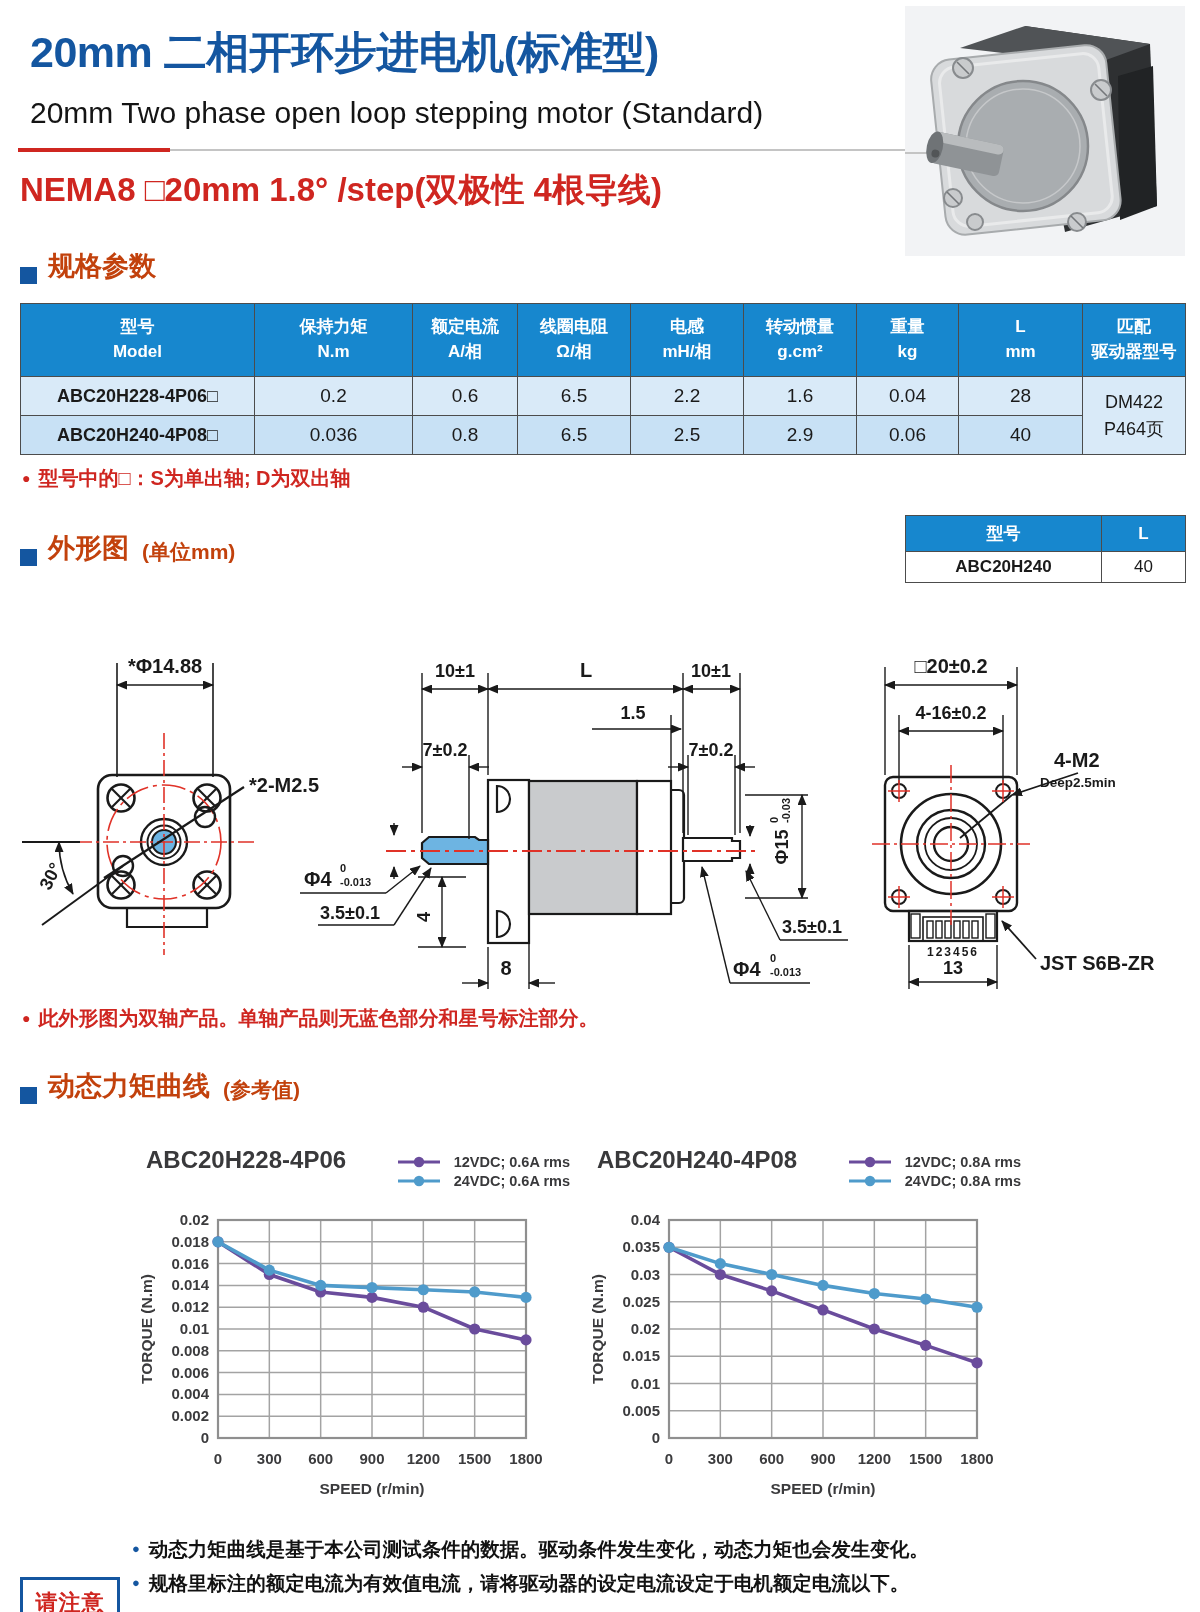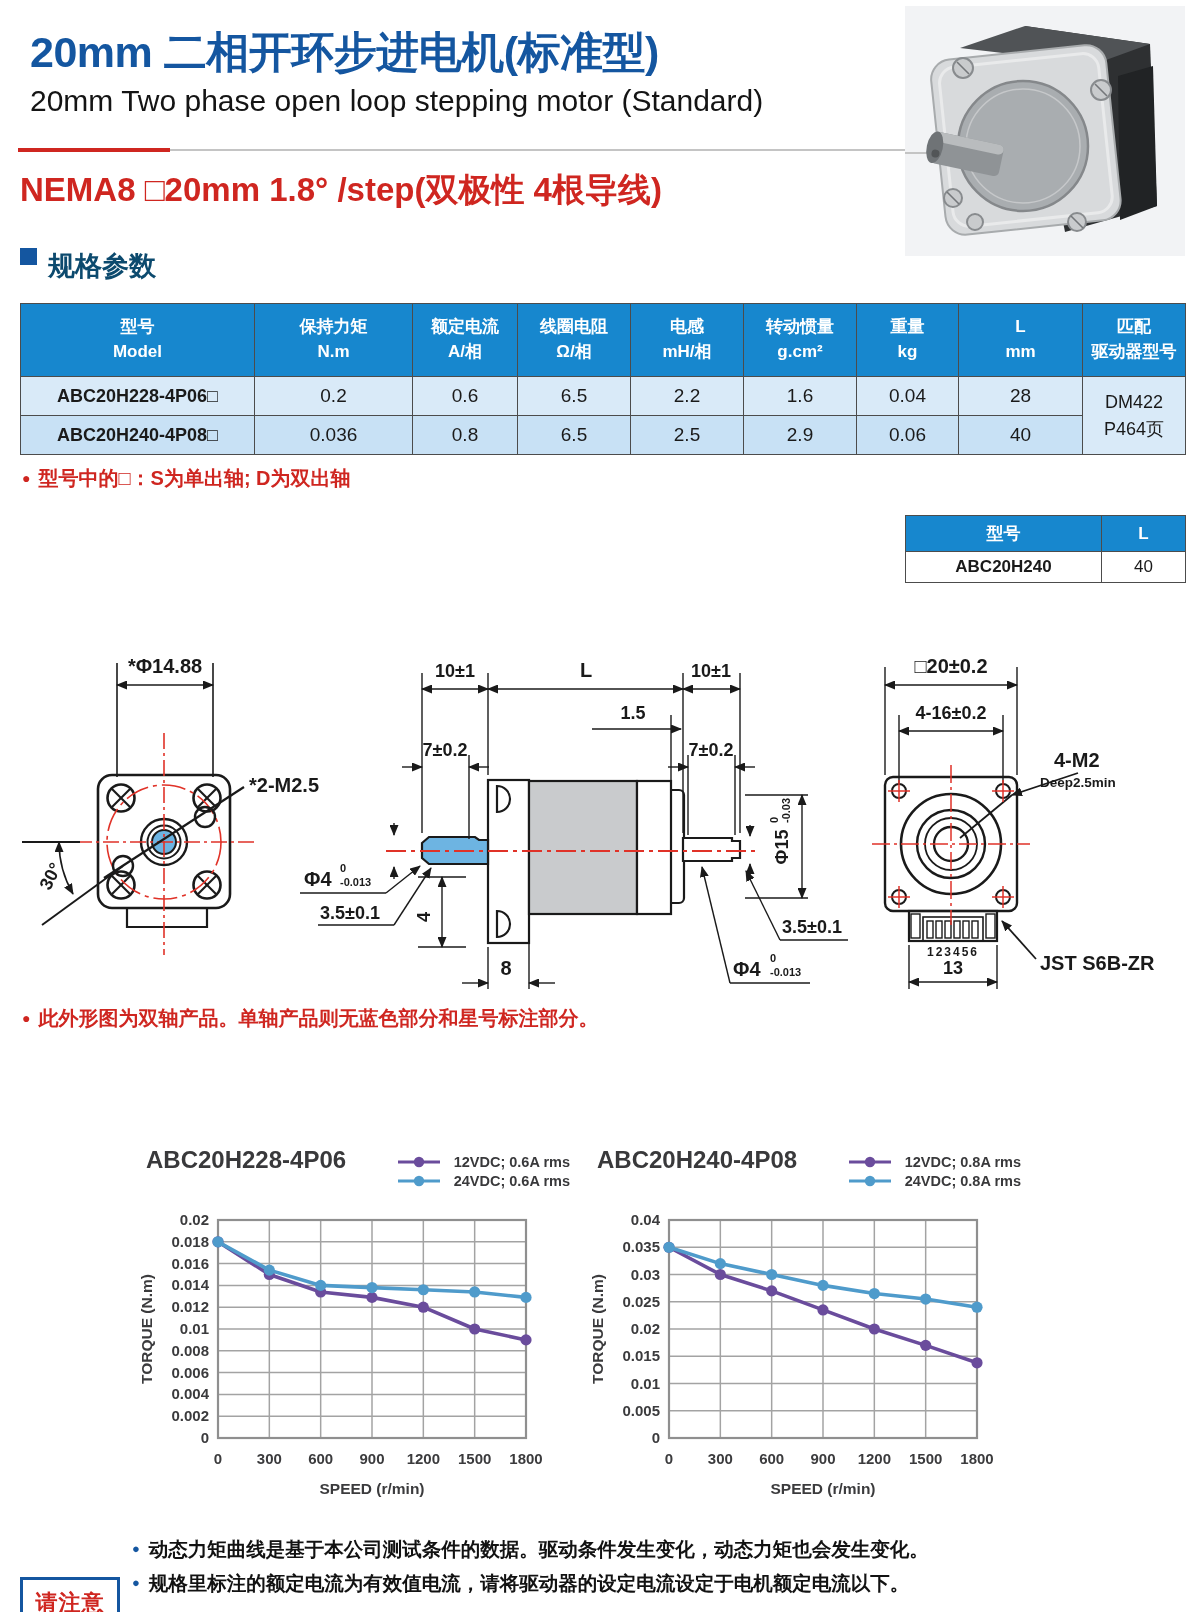--- a/index.html
+++ b/index.html
@@ -2,28 +2,28 @@
 <html><head>
 <meta charset="utf-8">
 <style>
   html,body{margin:0;padding:0;background:#ffffff;}
   body{font-family:"Liberation Sans","DejaVu Sans",sans-serif;color:#1a1a1a;}
   .page{position:relative;width:1200px;height:1612px;background:#fff;overflow:hidden;}
   .abs{position:absolute;}
 
   
   .title-zh{left:30px;top:24px;font-size:43px;font-weight:800;color:#1456a0;letter-spacing:-0.5px;}
-  .title-en{left:30px;top:84px;font-size:30px;font-weight:500;color:#141414;}
+  .title-en{left:30px;top:96px;font-size:30px;font-weight:500;color:#141414;}
   .divider{left:18px;top:148px;width:887px;height:4px;display:flex;align-items:center;}
   .divider .red{width:152px;height:4px;background:#cf2620;}
   .divider .gray{flex:1;height:2px;background:#c4c4c4;}
   .nema{left:20px;top:168px;font-size:33px;font-weight:700;color:#cf2620;}
 
   
-  .sec-h{display:flex;align-items:flex-start;gap:11px;color:#0c4a6e;font-weight:800;}
+  .sec-h{display:flex;align-items:flex-end;gap:11px;color:#c2410c;font-weight:800;}
   .sec-h .sq{width:17px;height:17px;background:#1456a0;flex:0 0 auto;}
   .sec-h .t{font-size:27px;}
   .sec-h .sub{font-size:21px;font-weight:800;margin-left:2px;}
 
   
   table{border-collapse:collapse;}
   .spec-table{left:20px;top:303px;width:1165px;table-layout:fixed;}
   .spec-table th,.spec-table td{border:1px solid #4c4c4c;text-align:center;vertical-align:middle;padding:0 2px;}
   .spec-table th{background:#1787ce;color:#fff;font-size:17px;font-weight:700;height:72px;line-height:1.45;}
   .spec-table td{font-size:19px;height:38px;}
@@ -200,20 +200,25 @@
       <td>40</td>
     </tr>
   </tbody>
     </table>
 
   <div class="abs note-line" style="left:22px;top:465px">
     <span class="dot">●</span>
     <span>型号中的□：S为单出轴; D为双出轴</span>
   </div>
 
+  <div class="abs sec-h" style="left:20px;top:530px">
+    <span class="sq"></span>
+    <span class="t">外形图</span>
+    <span class="sub">(单位mm)</span>
+  </div>
 
   <table class="abs size-table">
     <colgroup>
         <col style="width:196px">
         <col style="width:84px">
       </colgroup>
     <tbody>
         <tr>
       <th>型号</th>
       <th>L</th>
@@ -406,20 +411,25 @@
     <text x="123" y="341" text-anchor="middle" style="font-size:12px;font-weight:700;letter-spacing:2px">123456</text>
     <text class="dim" x="123" y="359" text-anchor="middle">13</text>
     <text class="dim-lg" x="210" y="355" text-anchor="start">JST S6B-ZR</text>
   </svg>
 
   <div class="abs note-line" style="left:22px;top:1005px">
     <span class="dot">●</span>
     <span>此外形图为双轴产品。单轴产品则无蓝色部分和星号标注部分。</span>
   </div>
 
+  <div class="abs sec-h" style="left:20px;top:1068px">
+    <span class="sq"></span>
+    <span class="t">动态力矩曲线</span>
+    <span class="sub">(参考值)</span>
+  </div>
 
   <div class="chart" id="chart0" style="left:128px">
     <div class="chart-title">ABC20H228-4P06</div>
     <div class="chart-legend">
         <div class="legend-item">
           <svg width="46" height="12">
             <line x1="2" y1="6" x2="44" y2="6" stroke="#6a4c9c" stroke-width="3.2"></line>
             <circle cx="23" cy="6" r="5.2" fill="#6a4c9c"></circle>
           </svg>
           <span>12VDC; 0.6A rms</span>

